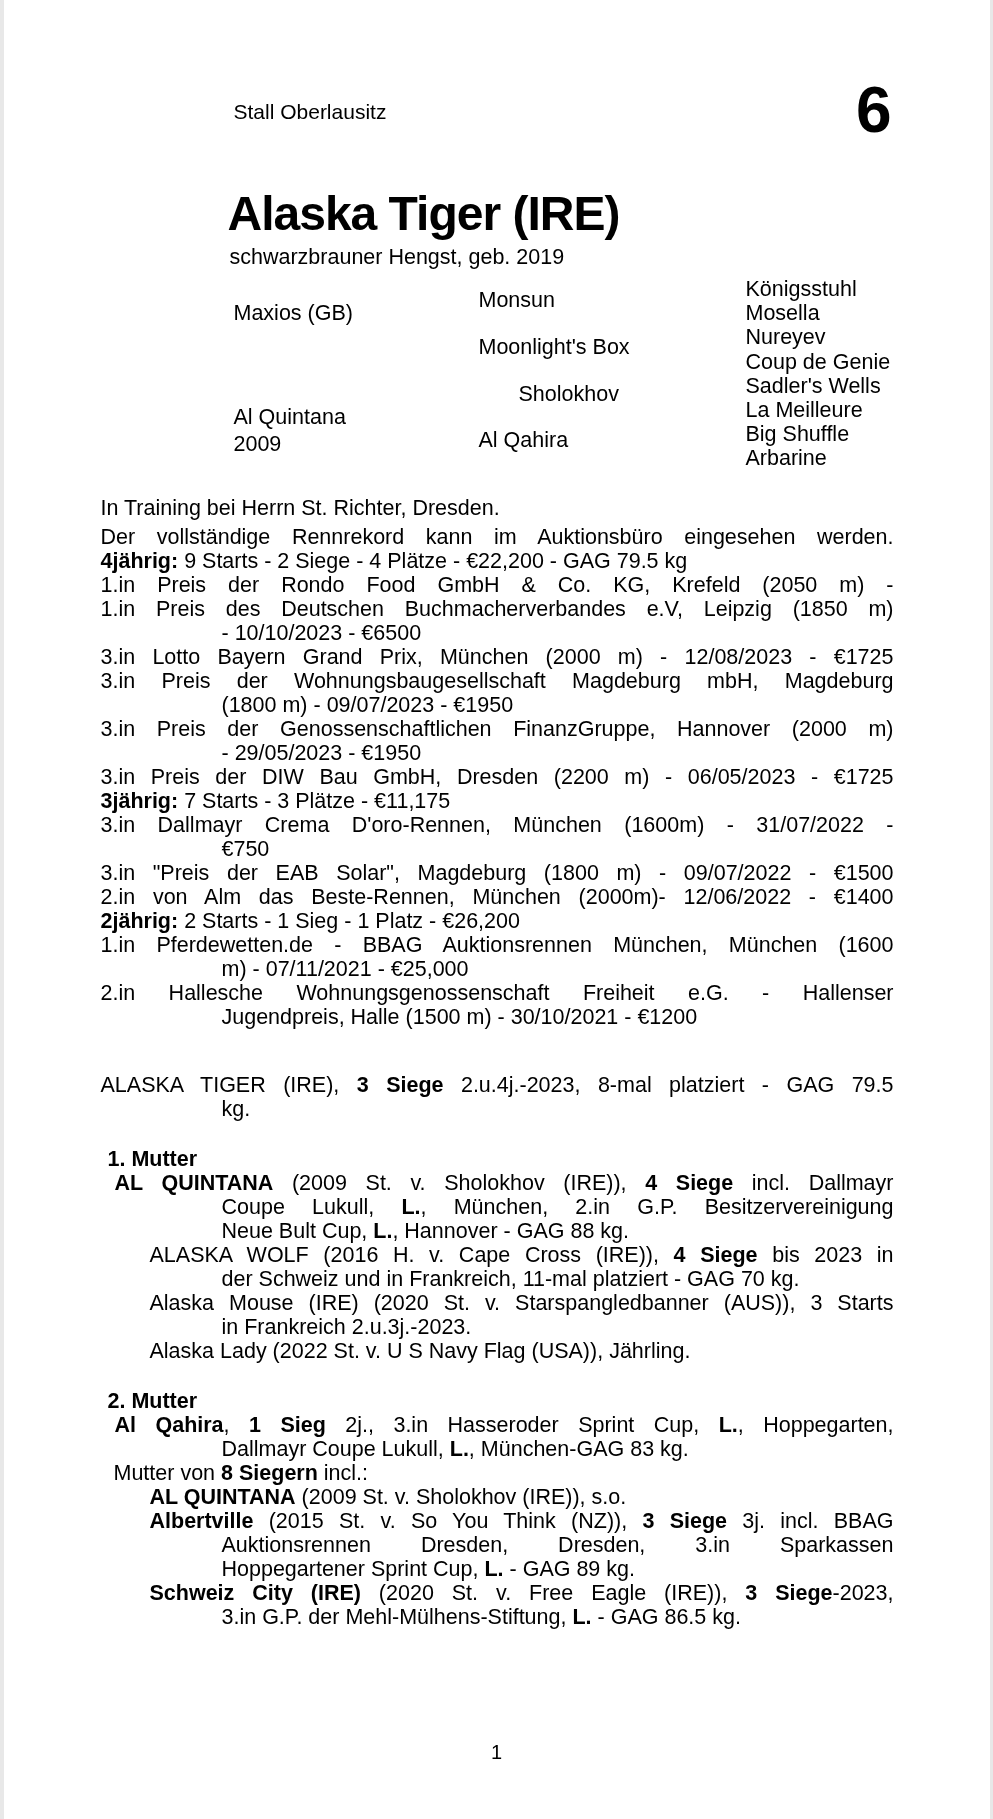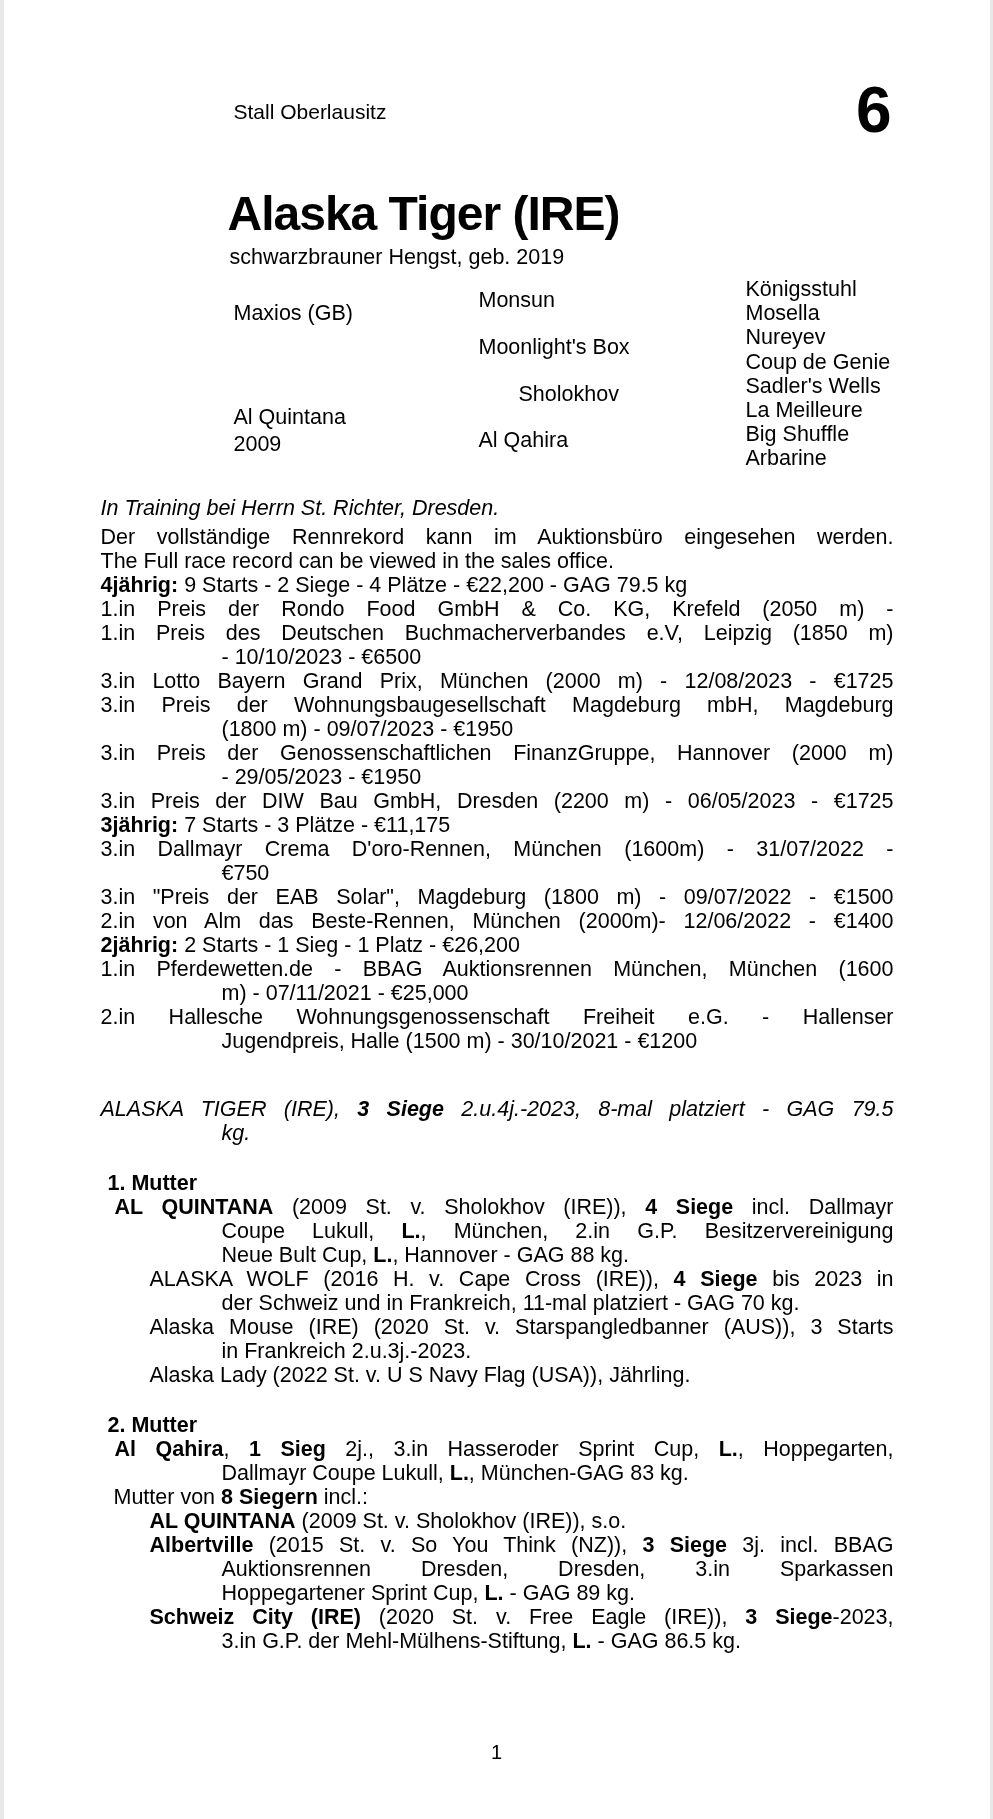--- a/index.html
+++ b/index.html
@@ -26,22 +26,22 @@
   
   .body-col{position:absolute;left:97px;top:496px;width:793px;font-size:21.5px;line-height:24px;}
   .ln{margin:0;white-space:nowrap;}
   .ln.st{white-space:normal;text-align:justify;text-align-last:justify;}
   .ind-entry{padding-left:0;}
   .ind-wrap{padding-left:121px;}
   .ind-plain{padding-left:13px;}
   .ind-dam{padding-left:14px;}
   .ind-sub{padding-left:49px;}
   .ind-heading{padding-left:7px;font-weight:bold;}
-  .gap{margin-bottom:5px;font-style:italic;}
-  .summary-block{margin-top:44px;font-style:italic;}
+  .gap{margin-bottom:5px;}
+  .summary-block{margin-top:44px;}
   .dam-section{margin-top:26px;}
   
   .page-number{position:absolute;left:0;top:1741px;width:100%;text-align:center;font-size:20px;}
 </style>
 </head>
 <body>
 
 <div class="page">
 
   <div class="consignor">Stall Oberlausitz</div>
@@ -67,21 +67,20 @@
     <span class="ped g3-4">Sadler's Wells</span>
     <span class="ped g3-5">La Meilleure</span>
     <span class="ped g3-6">Big Shuffle</span>
     <span class="ped g3-7">Arbarine</span>
   </div>
 
   <div class="body-col">
     <div>
         <p class="ln ind-entry gap">In Training bei Herrn St. Richter, Dresden.</p>
         <p class="ln ind-entry st">Der vollständige Rennrekord kann im Auktionsbüro eingesehen werden.</p>
-        <p class="ln ind-entry">The Full race record can be viewed in the sales office.</p>
         <p class="ln ind-entry"><b>4jährig:</b> 9 Starts - 2 Siege - 4 Plätze - €22,200 - GAG 79.5 kg</p>
         <p class="ln ind-entry st">1.in Preis der Rondo Food GmbH &amp; Co. KG, Krefeld (2050 m) -</p>
         <p class="ln ind-entry st">1.in Preis des Deutschen Buchmacherverbandes e.V, Leipzig (1850 m)</p>
         <p class="ln ind-wrap">- 10/10/2023 - €6500</p>
         <p class="ln ind-entry st">3.in Lotto Bayern Grand Prix, München (2000 m) - 12/08/2023 - €1725</p>
         <p class="ln ind-entry st">3.in Preis der Wohnungsbaugesellschaft Magdeburg mbH, Magdeburg</p>
         <p class="ln ind-wrap">(1800 m) - 09/07/2023 - €1950</p>
         <p class="ln ind-entry st">3.in Preis der Genossenschaftlichen FinanzGruppe, Hannover (2000 m)</p>
         <p class="ln ind-wrap">- 29/05/2023 - €1950</p>
         <p class="ln ind-entry st">3.in Preis der DIW Bau GmbH, Dresden (2200 m) - 06/05/2023 - €1725</p>

